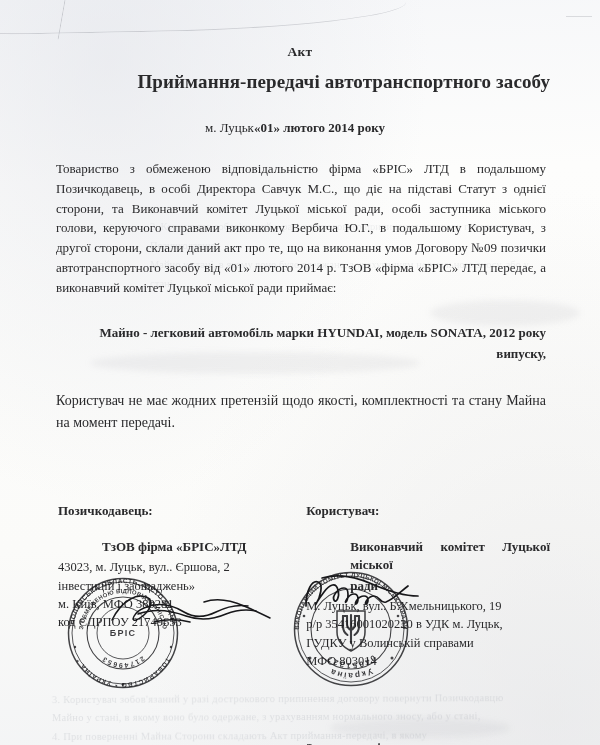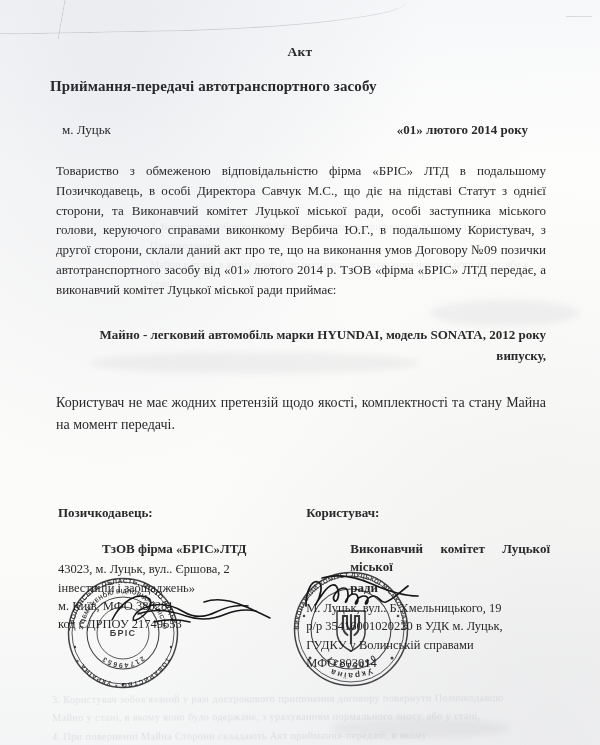--- a/index.html
+++ b/index.html
@@ -67,30 +67,30 @@
   }
 
   .title {
     text-align: center;
     font-weight: bold;
     font-size: 13.5px;
     letter-spacing: .2px;
     margin-top: 44px;
   }
   .subtitle {
-    text-align: left;
-    font-weight: bold;
-    font-size: 15px;
+    text-align: right;
+    font-weight: bold;
+    font-size: 19px;
     letter-spacing: .1px;
-    margin-top: 18px;
+    margin-top: 11px;
   }
 
   .place-date {
     display: flex;
-    justify-content: space-between;
+    justify-content: center;
     align-items: baseline;
     margin-top: 27px;
     font-size: 13px;
   }
   .place { padding-left: 12px; }
   .date { font-weight: bold; padding-right: 22px; }
 
   .body-par {
     margin-top: 23px;
     font-size: 13px;

